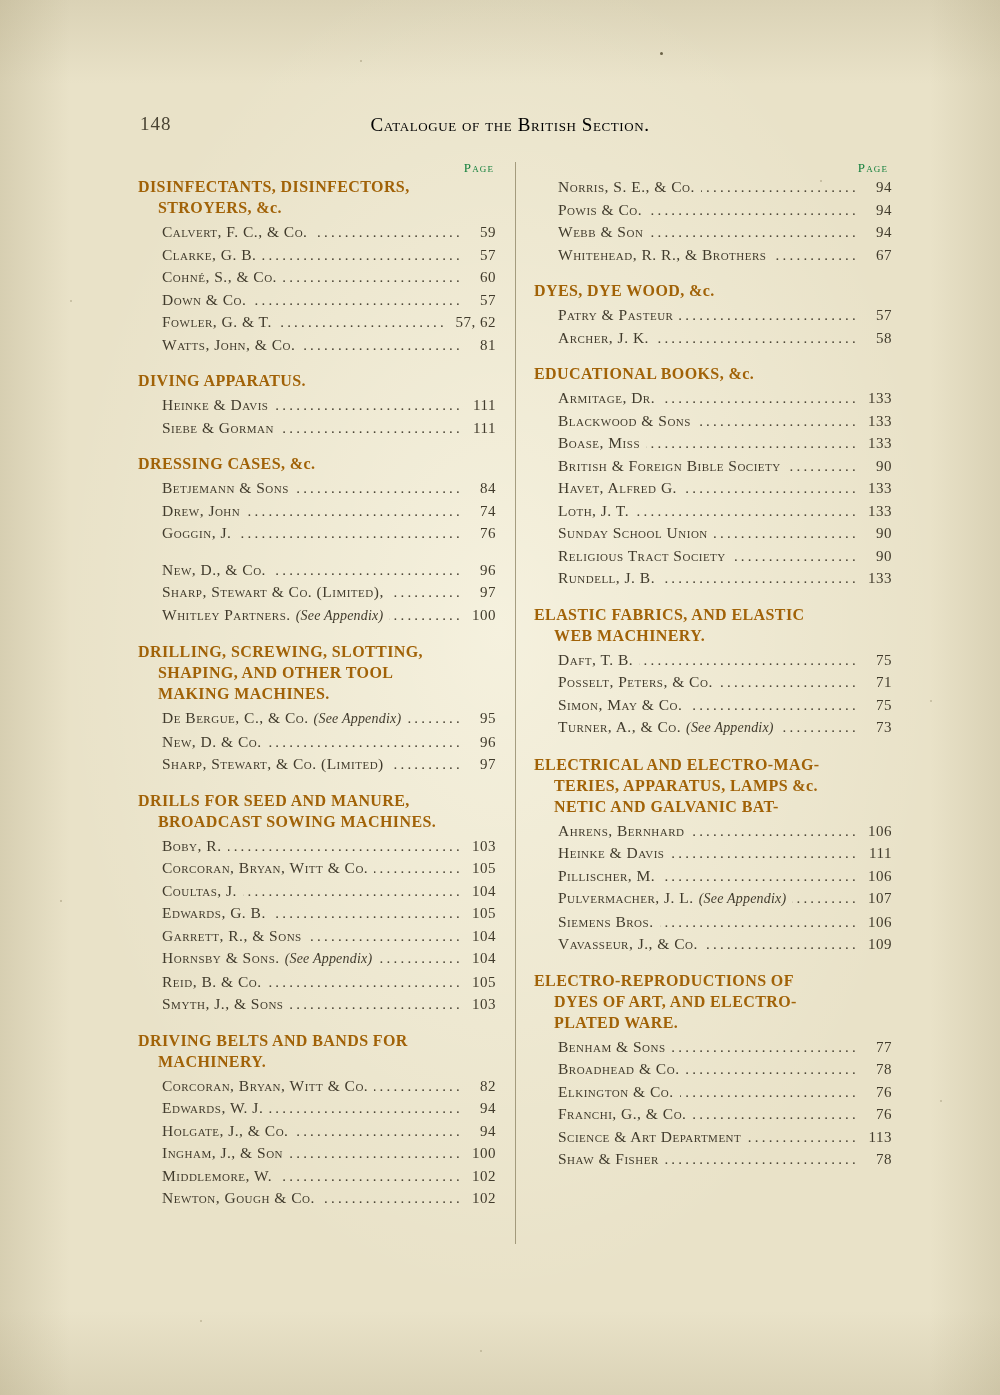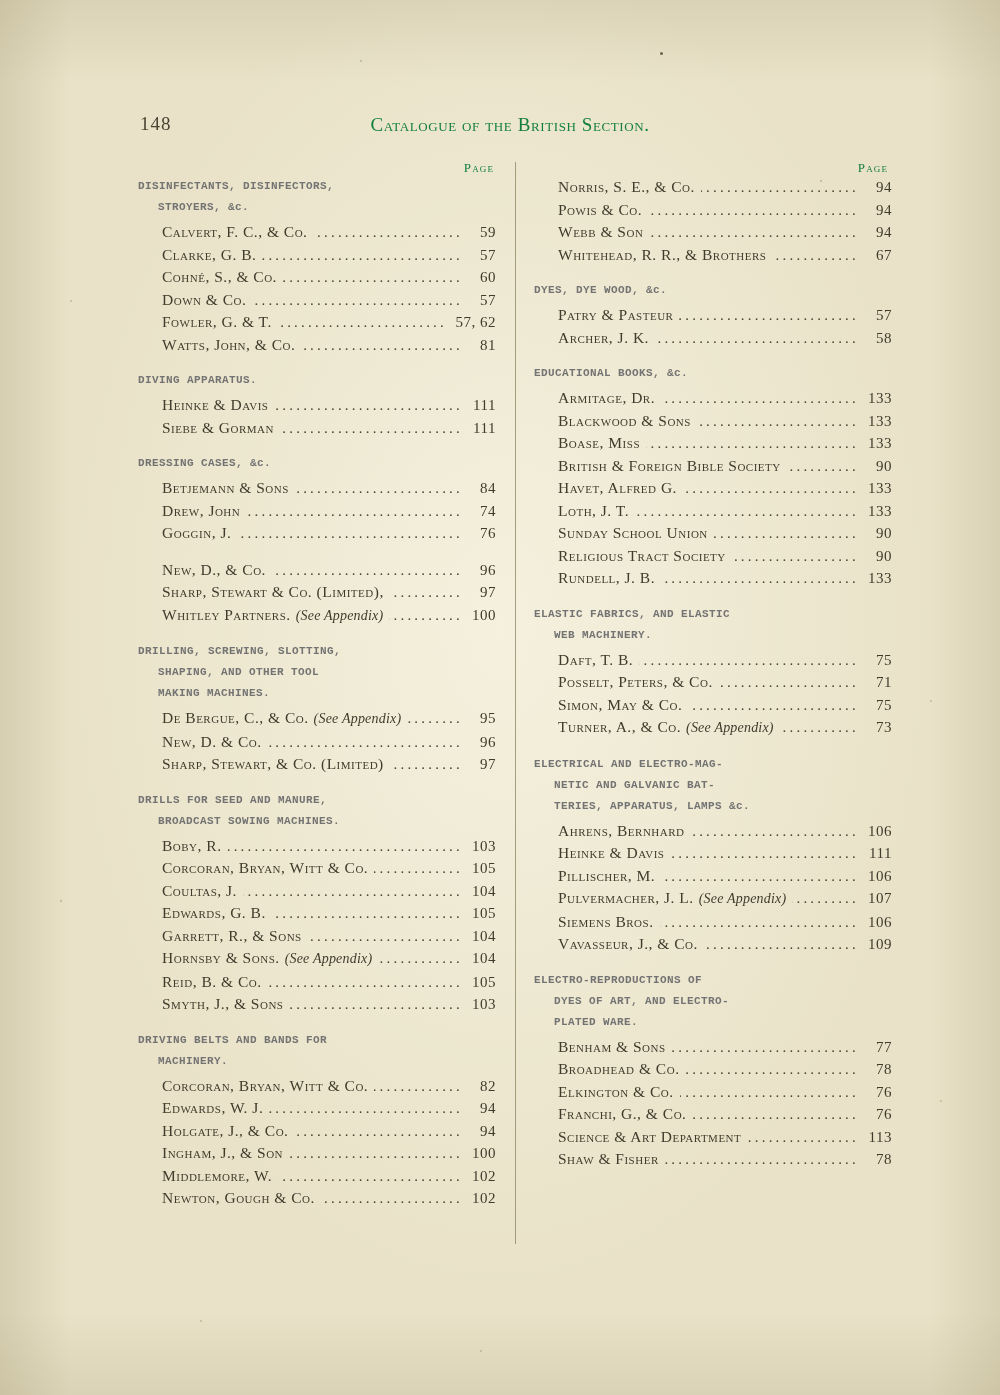--- a/index.html
+++ b/index.html
@@ -53,21 +53,21 @@
     color: #4a4434;
   }
   .running-head {
     position: absolute;
     left: 0;
     top: 1px;
     width: 740px;
     text-align: center;
     font-size: 19px;
     letter-spacing: 0.6px;
-    color: #15803d;
+    color: #000000;
     font-variant: small-caps;
   }
   
   .columns {
     position: absolute;
     top: 160px;
     left: 138px;
     width: 760px;
     height: 1090px;
   }
@@ -96,25 +96,25 @@
     color: #15803d;
     padding-right: 2px;
     height: 16px;
     line-height: 16px;
   }
   .col-right .page-label { padding-right: 4px; }
   .section {
     margin-bottom: 4px;
   }
   .section-title {
-    font-family: Liberation Mono, monospace;
+    font-family: Liberation Serif, serif;
     font-weight: bold;
-    font-size: 11px;
+    font-size: 16px;
     letter-spacing: 0.4px;
-    color: #737373;
+    color: #a16207;
     line-height: 21px;
     margin-bottom: 3px;
     text-align: justify;
     text-align-last: left;
   }
   .section-title .ind {
     display: block;
     padding-left: 20px;
   }
   .entries {
@@ -524,22 +524,22 @@
                 <span class="name">Turner, A., &amp; Co.</span>
                 <span class="note">(See Appendix)</span>
                 <span class="leader">........................................</span>
                 <span class="page">73</span>
               </li>
             </ul>
           </div>
           <div class="section">
             <div class="section-title">
               <span class="ind" style="padding-left: 0px;">ELECTRICAL AND ELECTRO-MAG-</span>
+              <span class="ind" style="padding-left: 20px;">TERIES, APPARATUS, LAMPS &amp;c.</span>
               <span class="ind" style="padding-left: 20px;">NETIC  AND   GALVANIC   BAT-</span>
-              <span class="ind" style="padding-left: 20px;">TERIES, APPARATUS, LAMPS &amp;c.</span>
             </div>
             <ul class="entries">
               <li class="entry">
                 <span class="name">Ahrens, Bernhard</span>
                 <span class="leader">........................................</span>
                 <span class="page">106</span>
               </li>
               <li class="entry">
                 <span class="name">Heinke &amp; Davis</span>
                 <span class="leader">........................................</span>

